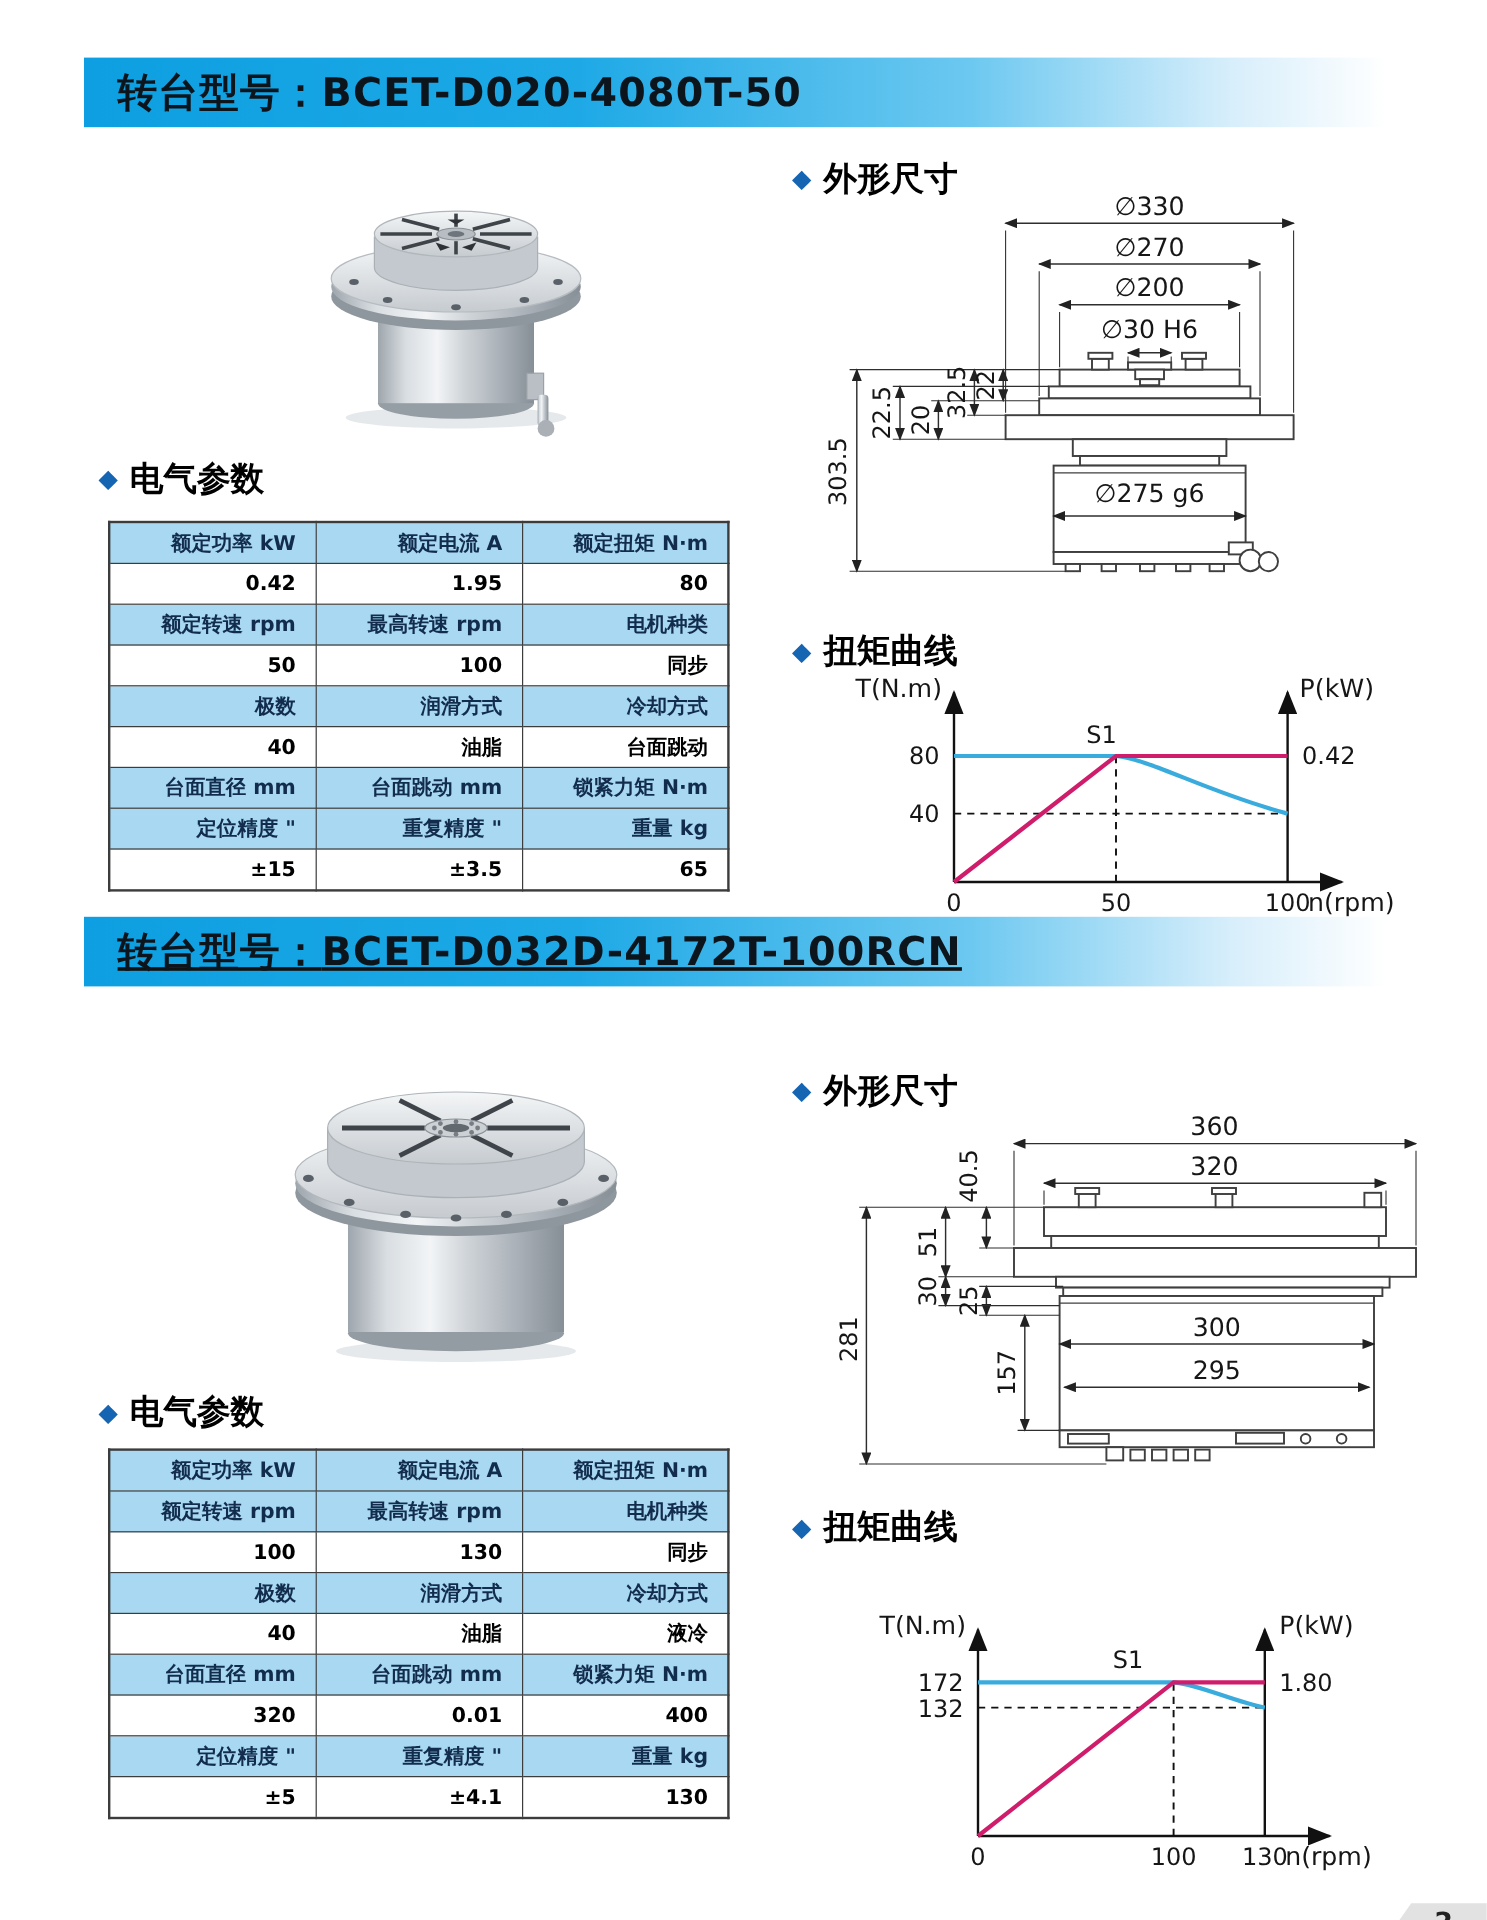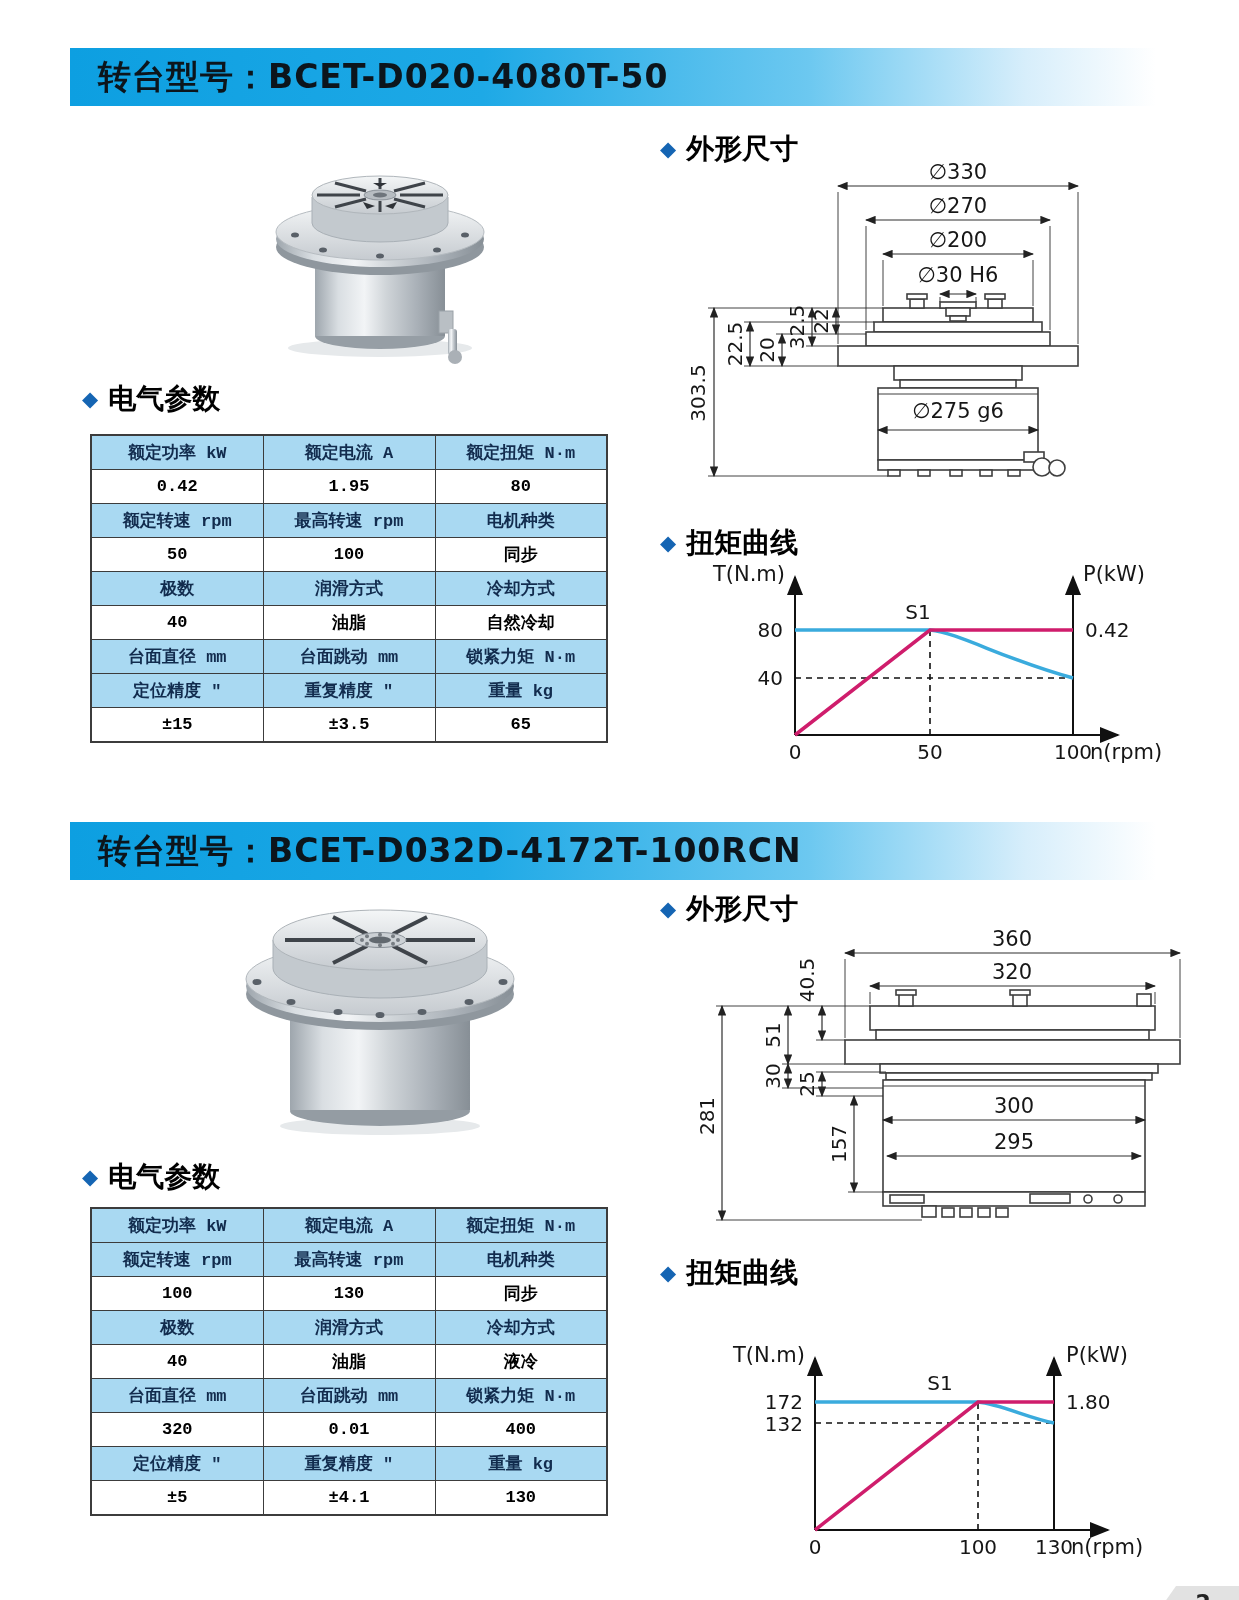--- a/index.html
+++ b/index.html
@@ -10,22 +10,22 @@
     background:linear-gradient(90deg,#0d9fe1 0%,#1ea9e6 38%,#6cc8f0 68%,#d7eefb 88%,#ffffff 100%);
     display:flex;align-items:center;padding-left:28px;box-sizing:border-box;}
   .model-bar .txt{font-size:33px;font-weight:800;color:#0c151c;letter-spacing:1px;white-space:nowrap;}
 
   .sec-title{position:absolute;display:flex;align-items:center;gap:10px;}
   .sec-title .dia{color:#1565b3;font-size:21px;line-height:1;}
   .sec-title .lbl{font-size:28px;font-weight:700;color:#000;font-family:Liberation Sans, sans-serif;}
 
   table.spec{position:absolute;border-collapse:collapse;width:518px;table-layout:fixed;
     border:2px solid #3c3c3c;background:#fff;}
-  table.spec td{border:1px solid #3c3c3c;height:33px;text-align:center;vertical-align:middle;
-    font-size:17px;font-weight:600;color:#000;padding:0 0;font-family:Liberation Mono, monospace;}
+  table.spec td{border:1px solid #3c3c3c;height:33px;text-align:right;vertical-align:middle;
+    font-size:17px;font-weight:600;color:#000;padding:0 16px;}
   table.spec tr.hdr td{background:#a9d9f2;color:#122c4e;font-weight:700;}
 
   svg{position:absolute;overflow:visible;}
   svg text{font-family:"DejaVu Sans","Liberation Sans",sans-serif;fill:#161616;}
   .dim{font-size:20px;}
   .dimb{font-size:21px;}
   .tick{font-size:20px;}
   .axlbl{font-size:21px;}
   .outline{fill:#ffffff;stroke:#3f3f3f;stroke-width:1.6;}
   .thin{stroke:#3f3f3f;stroke-width:1;fill:none;}
@@ -208,21 +208,21 @@
         <td>同步</td>
       </tr>
       <tr class="hdr">
         <td>极数</td>
         <td>润滑方式</td>
         <td>冷却方式</td>
       </tr>
       <tr>
         <td>40</td>
         <td>油脂</td>
-        <td>自然冷却</td>
+        <td>台面跳动</td>
       </tr>
       <tr class="hdr">
         <td>台面直径 mm</td>
         <td>台面跳动 mm</td>
         <td>锁紧力矩 N·m</td>
       </tr>
       <tr class="hdr">
         <td>定位精度 "</td>
         <td>重复精度 "</td>
         <td>重量 kg</td>
@@ -264,21 +264,21 @@
       <text class="tick" x="133" y="140" text-anchor="end">40</text>
       <text class="tick" x="435" y="92" text-anchor="start">0.42</text>
       <text class="tick" x="145" y="214" text-anchor="middle">0</text>
       <text class="tick" x="280" y="214" text-anchor="middle">50</text>
       <text class="tick" x="423" y="214" text-anchor="middle">100</text>
       <text class="axlbl" x="440" y="214" text-anchor="start">n(rpm)</text>
       <text class="tick" x="268" y="74" text-anchor="middle">S1</text>
     </g>
   </svg>
 
-  <div class="model-bar" style="top:822px;">
+  <div class="model-bar" style="top:764px;text-decoration:underline;">
     <div class="txt"><span>转台型号：</span><span>BCET-D032D-4172T-100RCN</span></div>
   </div>
 
   <svg style="left:195px;top:868px;" width="370" height="285" viewBox="0 0 370 285">
     <defs>
       <linearGradient id="p2b" x1="0" y1="0" x2="1" y2="0">
         <stop offset="0" stop-color="#9ea6ad"></stop>
           <stop offset="0.18" stop-color="#d9dee2"></stop>
         <stop offset="0.38" stop-color="#f2f4f6"></stop>
           <stop offset="0.55" stop-color="#cfd4d8"></stop>

